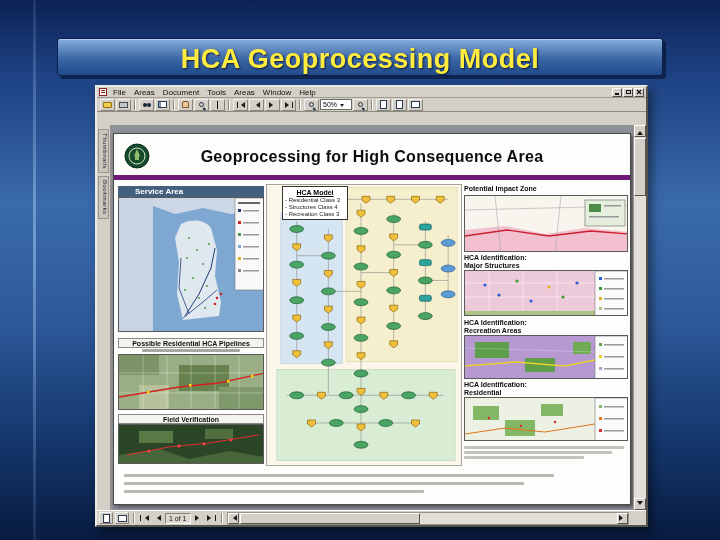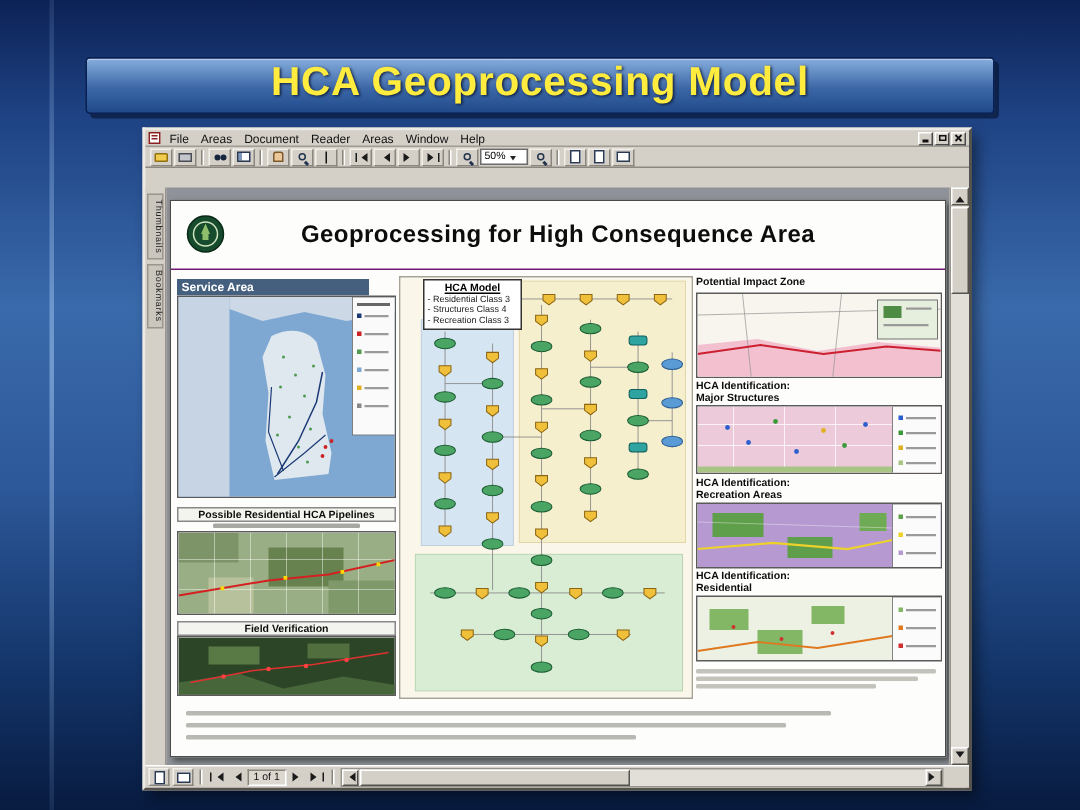--- a/index.html
+++ b/index.html
@@ -6,21 +6,21 @@
   html,body{width:720px;height:540px;overflow:hidden}
   body{font-family:"Liberation Sans",sans-serif;position:relative;background:#0a1c48}
   button{border:none;background:none;padding:0;font:inherit;display:flex;align-items:center;justify-content:center;cursor:default}
 
   .slide{position:absolute;inset:0;background:linear-gradient(180deg,#0c2256 0%,#1e4283 14%,#3a6aab 38%,#2d5899 60%,#14366b 82%,#081b40 100%)}
   .stripe{position:absolute;left:33px;top:0;bottom:0;width:3px;background:linear-gradient(180deg,rgba(160,195,240,.12),rgba(172,206,246,.5) 45%,rgba(140,175,225,.12))}
 
   .banner{position:absolute;left:57px;top:38px;width:606px;height:38px;border-radius:3px;border:1px solid #0a2050;
     background:linear-gradient(180deg,#86aede 0%,#3c67a6 55%,#204a8a 100%);
     box-shadow:3px 3px 0 rgba(4,12,34,.55), inset 0 1px 0 rgba(255,255,255,.4);
-    display:flex;align-items:flex-start;justify-content:center}
+    display:flex;align-items:flex-end;justify-content:center}
   .banner-text{font-size:27px;font-weight:bold;color:#ffec3f;letter-spacing:.5px;text-shadow:1px 1px 2px rgba(8,16,44,.85)}
 
   
   .win{position:absolute;left:95px;top:85px;width:553px;height:442px;background:#d4d0c8;
     border:2px solid;border-color:#eceae4 #55534e #55534e #eceae4;box-shadow:4px 5px 9px rgba(0,0,0,.45)}
   .tbar{height:13px;background:linear-gradient(90deg,#010a63,#0a2a8c 40%,#3a7ad0);display:flex;align-items:center;gap:2px;padding:0 2px}
   .appico{width:9px;height:9px;background:#d23322;border:1px solid #f0f0f0;border-radius:1px;position:relative;flex:none}
   .appico:after{content:"";position:absolute;left:2px;top:2px;width:3px;height:3px;background:#fff;border-radius:50%}
   .tbar-title{flex:1;color:#fff;font-size:8px;font-weight:bold;white-space:nowrap;overflow:hidden;line-height:13px}
   .wbtn{width:12px;height:10px;background:#d4d0c8;border:1px solid;border-color:#fff #4a4a4a #4a4a4a #fff;flex:none}
@@ -72,27 +72,27 @@
   .nbtn{width:11px;height:12px;flex:none;gap:1px}
   .pinfo{height:11px;border:1px solid;border-color:#8a867e #fff #fff #8a867e;background:#dcd8d0;padding:0 3px;line-height:9px;flex:none}
   .hscroll{flex:1;height:13px;position:relative;background:#e2dfd8;border:1px solid #97938b}
   .hsb{position:absolute;top:0;bottom:0;width:11px;background:#d4d0c8;border:1px solid;border-color:#fff #55534e #55534e #fff}
   .hsl{left:0}.hsr{right:0}
   .hthumb{position:absolute;left:12px;top:0;bottom:0;width:180px;background:#d4d0c8;border:1px solid;border-color:#fff #55534e #55534e #fff}
   .corner{width:13px;height:13px;background:#d4d0c8;flex:none}
 
   
   .page{position:absolute;left:2px;top:8px;width:518px;height:372px;background:#fdfdfb;border:1px solid #4a4a4a;box-shadow:2px 2px 4px rgba(0,0,0,.5)}
-  .ph{position:absolute;left:0;top:0;width:516px;height:46px;border-bottom:1px solid #701a75}
+  .ph{position:absolute;left:0;top:0;width:516px;height:46px;border-bottom:5px solid #701a75}
   .plogo{position:absolute;left:10px;top:9px}
   .ptitle{position:absolute;left:0;top:14px;width:516px;text-align:center;font-size:16px;font-weight:bold;color:#0d0d0d;letter-spacing:.3px}
   .lab{position:absolute;font-size:7px;font-weight:bold;color:#0d0d0d;line-height:8px}
   .map{position:absolute;border:1px solid #5a5a5a;overflow:hidden;background:#fff}
   .map svg{display:block}
-  .sa-label{position:absolute;left:4px;top:52px;width:128px;height:11px;background:#44607e;color:#fff;font-size:8px;font-weight:bold;line-height:11px;padding-left:3px}
+  .sa-label{position:absolute;left:4px;top:52px;width:146px;height:11px;background:#44607e;color:#fff;font-size:8px;font-weight:bold;line-height:11px;padding-left:17px}
   .pl-title{position:absolute;left:4px;top:204px;width:146px;height:10px;background:#f4f4ef;border:1px solid #888;font-size:7px;font-weight:bold;text-align:center;line-height:9px;color:#0d0d0d}
   .pl-sub{position:absolute;left:28px;top:215px;width:98px;height:3px;background:#a8a8a2;border-radius:1px}
   .fv-title{position:absolute;left:4px;top:280px;width:146px;height:10px;background:#f4f4ef;border:1px solid #888;font-size:7px;font-weight:bold;text-align:center;line-height:9px;color:#0d0d0d}
   .flow{position:absolute;left:152px;top:50px;width:196px;height:282px;border:1px solid #a8a294}
   .mbox{position:absolute;left:168px;top:52px;width:66px;height:34px;background:#fff;border:1px solid #333;padding:1px 2px;z-index:2}
   .mbox-title{font-size:7px;font-weight:bold;text-decoration:underline;text-align:center;line-height:9px;color:#000}
   .mbox-line{font-size:6px;line-height:7px;color:#222;white-space:nowrap}
   .lab2{line-height:8px}
   .txtbar{position:absolute;height:2.5px;background:#c3c3bb;border-radius:1px}
   .fb{position:absolute;height:3px;background:#b9b9b3;border-radius:1px}
@@ -112,21 +112,21 @@
   </div>
 
   <div class="win">
 
 
     <div class="menubar">
       <span class="docico"></span>
       <span class="mitem">File</span>
       <span class="mitem">Areas</span>
       <span class="mitem">Document</span>
-      <span class="mitem">Reader</span>
+      <span class="mitem">Tools</span>
       <span class="mitem">Areas</span>
       <span class="mitem">Window</span>
       <span class="mitem">Help</span>
       <span class="mspace"></span>
       <button class="cbtn">
           <span class="g-min2"></span>
         </button>
       <button class="cbtn">
           <span class="g-max2"></span>
         </button>

